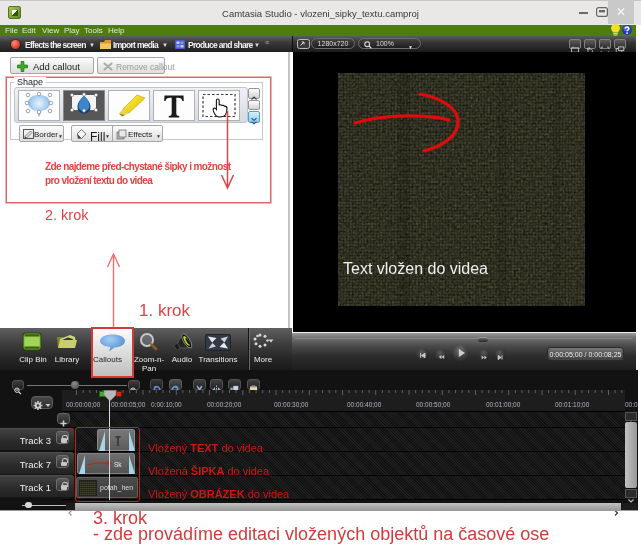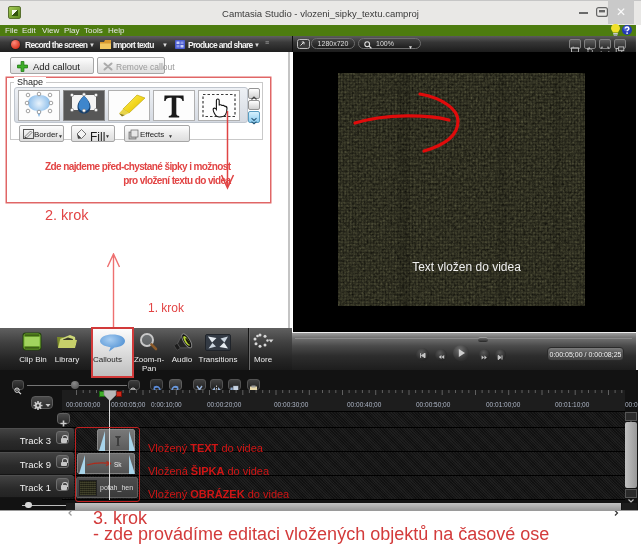--- a/index.html
+++ b/index.html
@@ -25,42 +25,42 @@
 #toolbar .tbtxt { position:absolute; top:4px; letter-spacing:-0.7px; }
 #redcirc { left:11px; top:4px; width:9px; height:9px; border-radius:50%; background:radial-gradient(circle at 35% 30%,#ff8a7a,#c91500); box-shadow:0 0 2px #000; }
 .caret { font-size:6px; position:absolute; top:6px; color:#ddd; }
 
 
 #pvtoolbar { left:292px; top:36px; width:343px; height:16px; background:linear-gradient(#5c5c5c,#353535 40%,#242424 80%,#1c1c1c); border-left:1px solid #0c0c0c; }
 .pill { position:absolute; top:2px; height:11px; background:linear-gradient(#444,#1d1d1d); border:1px solid #6e6e6e; border-radius:6px; color:#ddd; font-size:7px; }
 .sqbtn { position:absolute; top:3px; width:12px; height:10px; background:linear-gradient(#5e5e5e,#2c2c2c); border:1px solid #808080; border-radius:2px; }
 
 
-#leftpanel { left:2px; top:52px; width:290px; height:276px; background:#fff;text-align:right; }
+#leftpanel { left:2px; top:52px; width:290px; height:276px; background:#fff; }
 .gbtn { position:absolute; height:17px; background:linear-gradient(#fefefe,#ececec 50%,#dedede); border:1px solid #a6a6a6; border-radius:2px; font-size:10px; color:#1c1c1c; }
 .gbtn span { position:absolute; top:3px; }
 #redbox1 { left:4px; top:25px; width:265px; height:126px; border:1px solid #e06666; box-shadow:0 0 0 0.5px #e06666; }
 #shapebox { left:8px; top:30px; width:253px; height:58px; border:1px solid #c9c9c9; background:#fff; }
 #shapelabel { left:12px; top:24.5px; font-size:9px; color:#222; background:#fff; padding:0 3px; }
 #iconstrip { left:12px; top:35px; width:234px; height:36px; background:linear-gradient(#eef1f5,#d5dae2); border:1px solid #bfc5cd; border-radius:3px; }
 .shapeicon { position:absolute; top:37.5px; width:42px; height:31px; background:#fdfdfd; border:1px solid #b0b0b0; }
 #shapescroll { left:246px; top:36px; width:12px; height:35px; }
 .scrbtn { position:absolute; left:0; width:12px; height:11px; background:linear-gradient(#ffffff,#d0d0d0); border:1px solid #949494; border-radius:2px; }
 .redtxt { position:absolute; color:#e24444; }
 
 
 #tabbar { left:0; top:328px; width:292px; height:42px; z-index:3; background:linear-gradient(#606060,#404040 35%,#252525 75%,#1a1a1a); }
 .tablabel { position:absolute; color:#ececec; font-size:8px; text-align:center; top:27px; }
 #callouts-tab { left:93px; top:0px; width:39px; height:49px; background:linear-gradient(#fdfdfd,#e0e0e0 45%,#bdbdbd); }
 #callouts-red { left:91px; top:-1px; width:43px; height:51px; border:2px solid #d23a3a; }
 
 
 #preview { left:293px; top:52px; width:343px; height:280px; background:#000; overflow:hidden; }
 #videoframe { left:45px; top:21px; width:247px; height:233px; background:#2e2d22; }
-#vtext { width:247px; text-align:center; color:#f0f0f0; font-size:12px; }
+#vtext { width:247px; text-align:left; color:#f0f0f0; font-size:16px; }
 
 
 #playbar { left:291px; top:332px; width:345px; height:38px; background:linear-gradient(#9d9d9d,#747474 12%,#4a4a4a 35%,#2d2d2d 62%,#1d1d1d); border-top:1px solid #ececec; }
 .pbtn { position:absolute; border-radius:50%; }
 #timepill { left:256px; top:14px; width:77px; height:14px; background:linear-gradient(#7b7b7b,#555 45%,#434343); border:1px solid #2a2a2a; border-radius:4px; color:#f2f2f2; font-size:7px; text-align:center; line-height:13px; }
 
 
 #timeline { left:0; top:370px; width:638px; height:141px; background:#121212; }
 .redann { position:absolute; color:#cf1515; font-size:11px; left:148px; }
 #hatch { background:#161616; background-image:repeating-linear-gradient(45deg, rgba(42,42,42,0.38) 0 1px, rgba(10,10,10,0.38) 1px 2px), repeating-linear-gradient(-45deg, rgba(38,38,38,0.22) 0 1px, rgba(12,12,12,0.22) 1px 2px); }
@@ -104,27 +104,27 @@
     <svg id="helpq" class="abs" viewBox="0 0 10 10">
         <circle cx="5" cy="5" r="5" fill="#2438b8"></circle>
         <circle cx="4" cy="3.6" r="2.6" fill="#5a78d8" opacity="0.75"></circle>
         <path d="M3.3 3.6 C3.3 1.6 6.9 1.6 6.9 3.7 C6.9 5 5.1 5 5.1 6.3" fill="none" stroke="#fff" stroke-width="1.5"></path>
         <circle cx="5.1" cy="8.1" r="0.9" fill="#fff"></circle>
       </svg>
   </div>
 
   <div id="toolbar" class="abs">
     <div id="redcirc" class="abs"></div>
-    <span class="tbtxt" style="left:25px">Record the screen</span>
+    <span class="tbtxt" style="left:25px">Effects the screen</span>
       <span class="caret" style="left:89px">▼</span>
     <svg class="abs" style="left:100px;top:4px" width="11" height="9" viewBox="0 0 11 9">
         <path d="M0 2 L4 2 L5 0 L11 0 L11 9 L0 9 Z" fill="#d89a30"></path>
         <path d="M0 3.5 L11 3.5 L11 9 L0 9 Z" fill="#f2c75f"></path>
       </svg>
-    <span class="tbtxt" style="left:113px">Import textu</span>
+    <span class="tbtxt" style="left:113px">Import media</span>
       <span class="caret" style="left:162px">▼</span>
     <svg class="abs" style="left:175px;top:4px" width="10" height="9" viewBox="0 0 10 9">
         <rect x="0" y="0" width="10" height="9" rx="1" fill="#4a5cd0"></rect>
         <rect x="1.5" y="1.5" width="3" height="2.5" fill="#c8d0f5"></rect>
         <rect x="5.5" y="1.5" width="3" height="2.5" fill="#8a97e8"></rect>
         <rect x="1.5" y="5" width="3" height="2.5" fill="#8a97e8"></rect>
         <rect x="5.5" y="5" width="3" height="2.5" fill="#c8d0f5"></rect>
       </svg>
     <span class="tbtxt" style="left:188px">Produce and share</span>
       <span class="caret" style="left:254px">▼</span>
@@ -261,31 +261,31 @@
         <span class="caret" style="left:38px;top:6.5px;color:#333;font-size:5px">▼</span>
       </div>
     <div class="gbtn" style="left:69px;top:73px;width:44px;font-size:9px">
         <svg style="position:absolute;left:4px;top:3px" width="12" height="10" viewBox="0 0 12 10">
           <path d="M5.5 0.5 L10 5 L5.5 9.5 L1 5 Z" fill="#f4f4f4" stroke="#555" stroke-width="0.8"></path>
           <path d="M1 5 L5.5 9.5 L2 9.8 Z" fill="#444"></path>
         </svg>
         <span style="left:18px;top:4px;font-size:12px">Fill</span>
         <span class="caret" style="left:33px;top:6.5px;color:#333;font-size:5px">▼</span>
       </div>
-    <div class="gbtn" style="left:122px;top:73px;width:66px;font-size:9px">
+    <div class="gbtn" style="left:110px;top:73px;width:51px;font-size:9px">
         <svg style="position:absolute;left:3px;top:3px" width="11" height="11" viewBox="0 0 11 11">
           <rect x="1" y="3" width="7" height="7" fill="#bbb" stroke="#666" stroke-width="0.7"></rect>
           <rect x="3" y="1" width="7" height="7" fill="#e8e8e8" stroke="#666" stroke-width="0.7"></rect>
         </svg>
         <span style="left:15px;top:4px;font-size:8px">Effects</span>
         <span class="caret" style="left:43px;top:6.5px;color:#333;font-size:5px">▼</span>
       </div>
     <div class="redtxt" style="left:43px;top:108px;font-size:10px;font-weight:bold;line-height:14px;letter-spacing:-0.6px">Zde najdeme před-chystané šipky i možnost<br>pro vložení textu do videa</div>
     <div class="redtxt" style="left:43px;top:155px;font-size:14.5px">2. krok</div>
-    <div class="redtxt" style="left:146px;top:249px;font-size:12px">1. krok</div>
+    <div class="redtxt" style="left:137px;top:249px;font-size:17px">1. krok</div>
     <svg class="abs" style="left:216px;top:59px" width="20" height="80" viewBox="0 0 20 80">
         <path d="M9.5 0 L9.5 76 M3.5 64 L9.5 77 L15.5 64" stroke="#e04444" stroke-width="1.5" fill="none"></path>
       </svg>
     <svg class="abs" style="left:102px;top:201px" width="20" height="75" viewBox="0 0 20 75">
         <path d="M9.5 75 L9.5 2 M3.5 14 L9.5 1 L15.5 14" stroke="#ee7070" stroke-width="1.4" fill="none"></path>
       </svg>
   </div>
 
   <div id="tabbar" class="abs">
     <div id="callouts-tab" class="abs"></div>
@@ -582,21 +582,21 @@
     <div class="abs" id="hatch" style="left:62px;top:42px;width:563px;height:88px"></div>
     <div class="abs" style="left:62px;top:57px;width:563px;height:1px;background:#000"></div>
     <div class="abs" style="left:62px;top:81px;width:563px;height:1px;background:#000"></div>
     <div class="abs" style="left:62px;top:104.5px;width:563px;height:1px;background:#000"></div>
     <div class="abs" style="left:62px;top:128.5px;width:563px;height:1px;background:#000"></div>
 
     <div class="trow abs" style="top:58px">
         <span>Track 3</span>
       </div>
     <div class="trow abs" style="top:81.5px">
-        <span>Track 9</span>
+        <span>Track 7</span>
       </div>
     <div class="trow abs" style="top:105px">
         <span>Track 1</span>
       </div>
     <div class="lockbtn abs" style="top:61px"></div>
     <div class="lockbtn abs" style="top:84.5px"></div>
     <div class="lockbtn abs" style="top:108px"></div>
 
     <div class="abs" style="left:97px;top:59px;width:38px;height:22px;background:linear-gradient(#787878,#5c5c5c);border:1px solid #8a8a8a;border-radius:2px">
       <svg width="38" height="22" viewBox="0 0 38 22">

